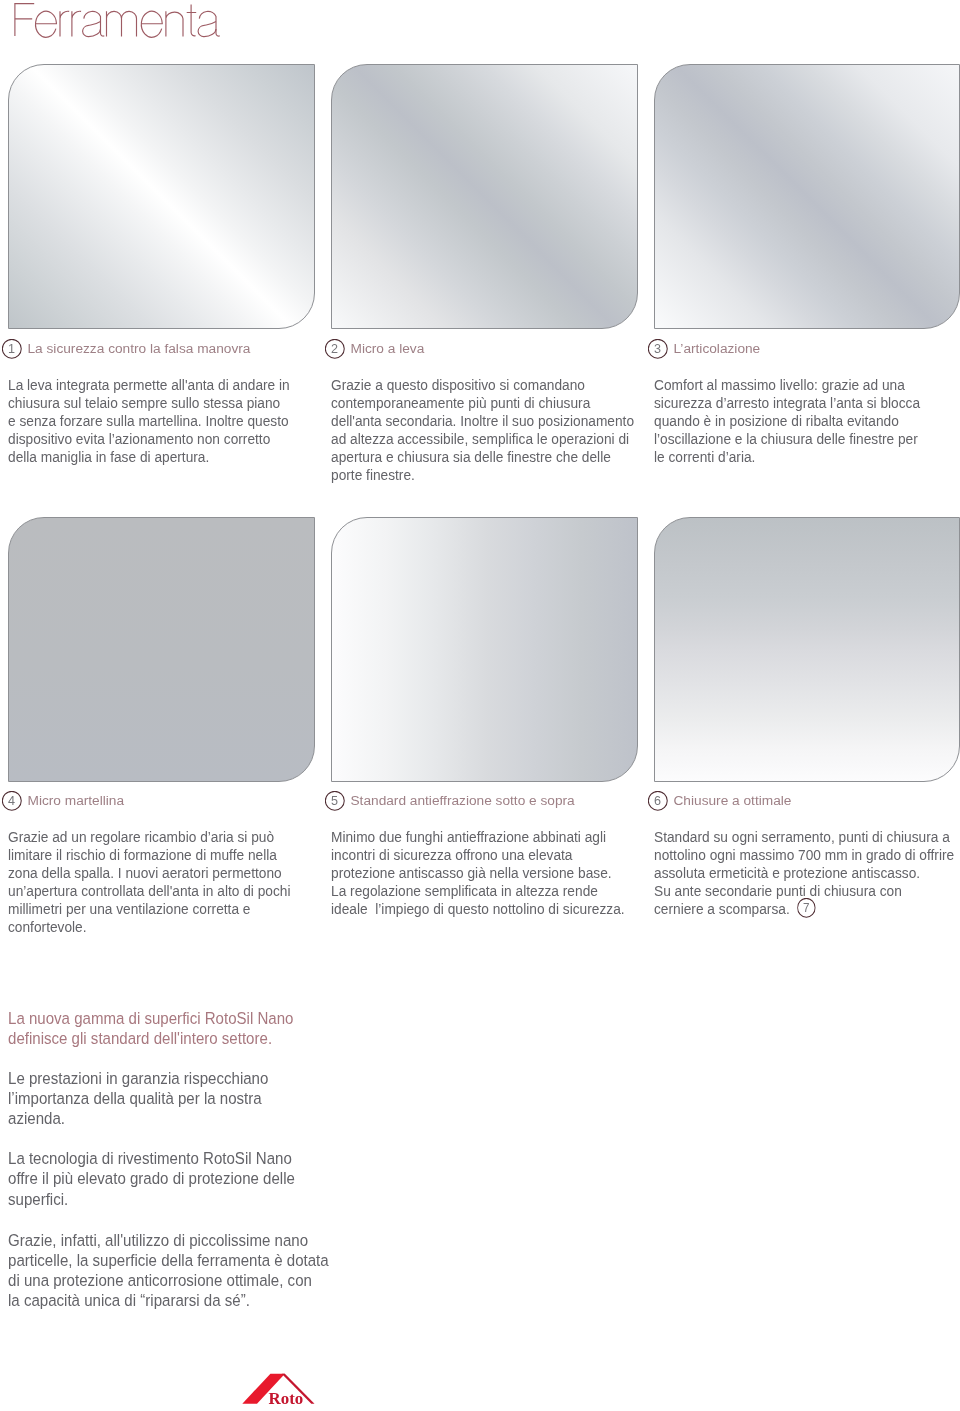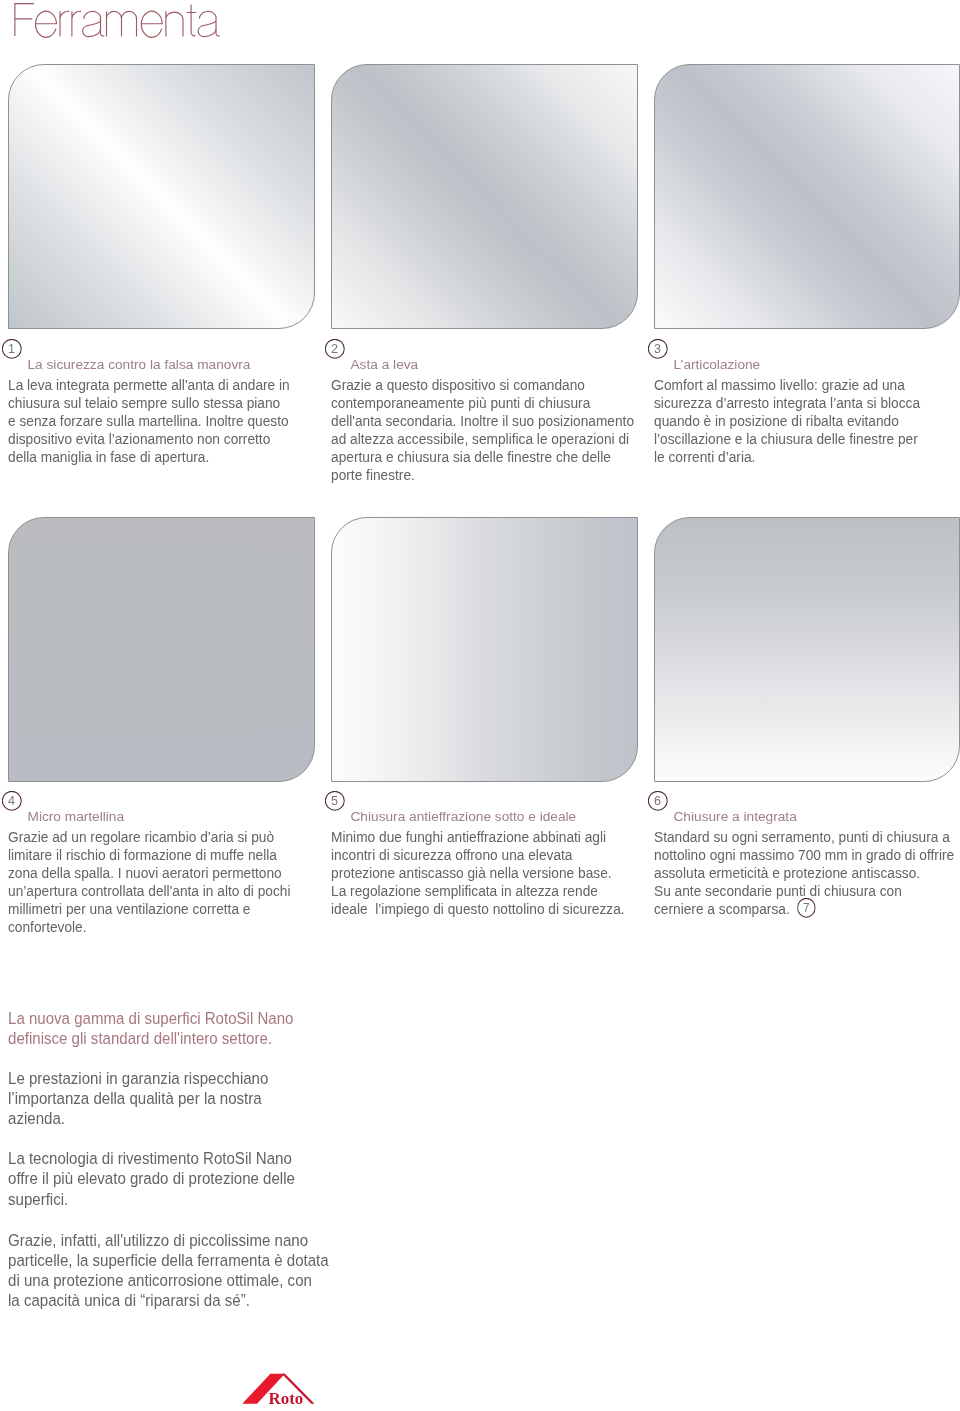--- a/index.html
+++ b/index.html
@@ -32,21 +32,21 @@
   
   .sec-head {
     position:absolute;
     color:#9e8086;
     font-size:13.7px;
     white-space:nowrap;
     height:20px;
     transform:translateZ(0);
   }
   .numcircle { position:absolute; left:0; top:0; }
-  .sec-head .htext { position:absolute; left:25.3px; top:16px; line-height:20px; }
+  .sec-head .htext { position:absolute; left:25.3px; top:0px; line-height:20px; }
 
   .sec-body {
     position:absolute;
     color:#636368; font-size:14.75px; line-height:17.95px;
     white-space:pre;
     transform:scaleX(0.930) translateZ(0); transform-origin:0 0;
   }
   .tail-num { display:inline-block; position:relative; width:24px; height:0; }
   .tail-num svg { position:absolute; left:3.8px; top:-15.5px; }
 
@@ -93,21 +93,21 @@
 chiusura sul telaio sempre sullo stessa piano
 e senza forzare sulla martellina. Inoltre questo
 dispositivo evita l’azionamento non corretto
 della maniglia in fase di apertura.</div>
 
   <div class="sec-head" style="left:325.2px;top:339px;">
     <svg class="numcircle" width="20" height="20" viewBox="0 0 20 20">
       <circle cx="9.8" cy="9.8" r="9.45" fill="none" stroke="#4f2d33" stroke-width="1.05"></circle>
       <text x="9.6" y="14.4" text-anchor="middle" font-family="Liberation Sans, sans-serif" font-size="12.6" fill="#77777b">2</text>
     </svg>
-    <span class="htext">Asta a leva</span>
+    <span class="htext">Micro a leva</span>
   </div>
   <div class="sec-body" style="left:331px;top:376.8px;width:310px;">Grazie a questo dispositivo si comandano
 contemporaneamente più punti di chiusura
 dell'anta secondaria. Inoltre il suo posizionamento
 ad altezza accessibile, semplifica le operazioni di
 apertura e chiusura sia delle finestre che delle
 porte finestre.</div>
 
   <div class="sec-head" style="left:648.2px;top:339px;">
     <svg class="numcircle" width="20" height="20" viewBox="0 0 20 20">
@@ -138,34 +138,34 @@
 zona della spalla. I nuovi aeratori permettono
 un’apertura controllata dell'anta in alto di pochi
 millimetri per una ventilazione corretta e
 confortevole.</div>
 
   <div class="sec-head" style="left:325.2px;top:791px;">
     <svg class="numcircle" width="20" height="20" viewBox="0 0 20 20">
       <circle cx="9.8" cy="9.8" r="9.45" fill="none" stroke="#4f2d33" stroke-width="1.05"></circle>
       <text x="9.6" y="14.4" text-anchor="middle" font-family="Liberation Sans, sans-serif" font-size="12.6" fill="#77777b">5</text>
     </svg>
-    <span class="htext">Chiusura antieffrazione sotto e ideale</span>
+    <span class="htext">Standard antieffrazione sotto e sopra</span>
   </div>
   <div class="sec-body" style="left:331px;top:828.8px;width:310px;">Minimo due funghi antieffrazione abbinati agli
 incontri di sicurezza offrono una elevata
 protezione antiscasso già nella versione base.
 La regolazione semplificata in altezza rende
 ideale  l’impiego di questo nottolino di sicurezza.</div>
 
   <div class="sec-head" style="left:648.2px;top:791px;">
     <svg class="numcircle" width="20" height="20" viewBox="0 0 20 20">
       <circle cx="9.8" cy="9.8" r="9.45" fill="none" stroke="#4f2d33" stroke-width="1.05"></circle>
       <text x="9.6" y="14.4" text-anchor="middle" font-family="Liberation Sans, sans-serif" font-size="12.6" fill="#77777b">6</text>
     </svg>
-    <span class="htext">Chiusure a integrata</span>
+    <span class="htext">Chiusure a ottimale</span>
   </div>
   <div class="sec-body" style="left:654px;top:828.8px;width:310px;"><span>Standard su ogni serramento, punti di chiusura a
 nottolino ogni massimo 700 mm in grado di offrire
 assoluta ermeticità e protezione antiscasso.
 Su ante secondarie punti di chiusura con
 cerniere a scomparsa. </span><span class="tail-num"><svg width="20" height="20" viewBox="0 0 20 20">
           <circle cx="9.8" cy="9.8" r="9.45" fill="none" stroke="#4f2d33" stroke-width="1.05"></circle>
           <text x="9.6" y="14.4" text-anchor="middle" font-family="Liberation Sans, sans-serif" font-size="12.6" fill="#77777b">7</text>
         </svg></span></div>
 

